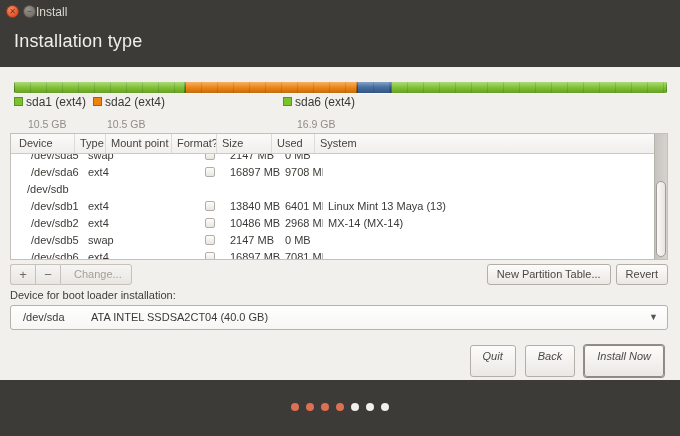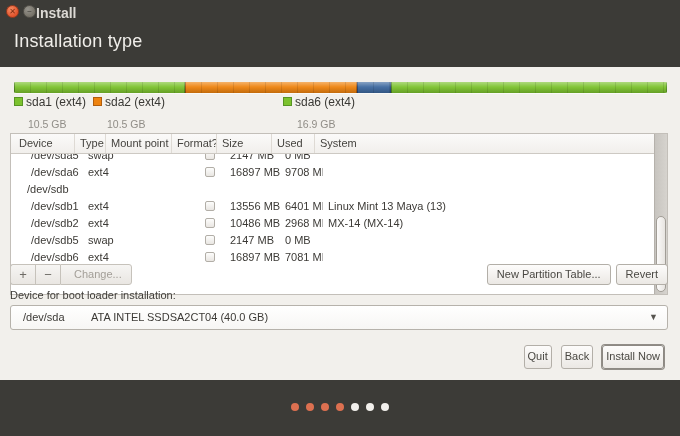--- a/index.html
+++ b/index.html
@@ -9,21 +9,21 @@
 
   
   .chrome { position:absolute; left:0; top:0; width:680px; height:67px; background:#3c3b37; }
   .titlebar { position:absolute; left:0; top:0; width:100%; height:24px; }
   .winbtn { position:absolute; top:5px; width:13px; height:13px; border-radius:50%; font-size:8px;
             line-height:12px; text-align:center; }
   .winbtn.close { left:6px; background:radial-gradient(circle at 35% 30%, #f68b62, #e0532c 70%);
                   border:1px solid #9e3a1d; color:#7c2c12; }
   .winbtn.min   { left:23px; background:radial-gradient(circle at 35% 30%, #96938c, #767268 70%);
                   border:1px solid #55524b; color:#3f3d37; }
-  .win-title { position:absolute; left:36px; top:5px; font-size:14px; font-weight:bold; color:#dcd9d4; }
+  .win-title { position:absolute; left:36px; top:5px; font-size:12px; font-weight:normal; color:#dcd9d4; }
   .page-title { position:absolute; left:14px; top:31px; font-size:18px; font-weight:400; color:#f0eeea; letter-spacing:.2px; }
 
   
   .content { position:absolute; left:0; top:67px; width:680px; height:313px; }
 
   
   .pbar { position:absolute; left:14px; top:15px; width:653px; height:11px; display:flex;
           border-radius:2px; overflow:hidden; box-shadow:0 1px 0 rgba(255,255,255,.6); }
   .seg { position:relative; height:100%; }
   .seg::after { content:""; position:absolute; inset:0;
@@ -31,21 +31,21 @@
       repeating-linear-gradient(90deg, rgba(0,0,0,.10) 0 1px, transparent 1px 16px),
       linear-gradient(rgba(255,255,255,.38), rgba(255,255,255,.05) 45%, rgba(0,0,0,.18)); }
 
   
   .legend-item { position:absolute; top:28px; }
   .swatch { position:absolute; left:0; top:2px; width:9px; height:9px; border:1px solid #000; }
   .legend-label { margin-left:12px; font-size:12px; font-weight:normal; color:#3a3935; white-space:nowrap; }
   .legend-size { margin-left:14px; margin-top:9px; font-size:10.5px; color:#908d87; }
 
   
-  .ptable { position:absolute; left:10px; top:66px; width:658px; height:162px;
+  .ptable { position:absolute; left:10px; top:66px; width:658px; height:127px;
             background:#ffffff; border:1px solid #c3bfb9; }
   .thead { position:absolute; left:0; top:0; right:0; height:20px; display:grid;
            grid-template-columns:64px 31px 66px 45px 55px 43px 1fr;
            background:linear-gradient(#fbfaf9,#f1efec); border-bottom:1px solid #cdc9c3; }
   .th { font-size:11px; color:#45433f; line-height:19px; padding-left:5px;
         border-right:1px solid #dedad4; overflow:hidden; white-space:nowrap; }
   .th:first-child { padding-left:8px; }
   .th:last-child { border-right:none; }
   .tbody { position:absolute; left:0; top:20px; right:13px; bottom:0; overflow:hidden;margin-left:8px; }
   .rows { position:relative; top:-7px; }
@@ -65,21 +65,21 @@
   .btn { display:inline-block; height:21px; line-height:19px; font-size:11px; color:#4a4843;
          text-align:center; background:linear-gradient(#fdfcfb,#ebe8e4); border:1px solid #b3afa8;
          border-radius:3px; padding:0 9px; }
   .btn-group { position:absolute; left:10px; top:197px; display:flex; }
   .btn-group .btn { border-radius:0; border-right-width:0; color:#6e6b65; background:linear-gradient(#f6f5f3,#e9e6e2); border-color:#c6c2bb; }
   .btn-group .btn.sq { width:25px; padding:0; font-size:13px; }
   .btn-group .btn:first-child { border-radius:3px 0 0 3px; }
   .btn-group .btn:last-child { border-radius:0 3px 3px 0; border-right-width:1px; color:#a39f98;padding-left:13px; }
   .right-actions { position:absolute; right:12px; top:197px; display:flex; gap:5px; }
   .nav-actions { position:absolute; right:16px; top:278px; display:flex; gap:9px; }
-  .nav-actions .btn { height:24px; line-height:20px; padding:0 3px; }
+  .nav-actions .btn { height:32px; line-height:20px; padding:0 12px;font-style:italic; }
   .btn.primary { box-shadow:0 0 0 1px #918d87; border-color:#8d8983; }
 
   
   .boot-label { position:absolute; left:10px; top:222px; font-size:11px; color:#3f3d39; }
   .combo { position:absolute; left:10px; top:238px; width:658px; height:25px;
            background:linear-gradient(#ffffff,#f7f6f4); border:1px solid #b6b2ab; border-radius:3px; }
   .combo-device { position:absolute; left:12px; top:5px; font-size:11px; color:#3c3a36; }
   .combo-desc { position:absolute; left:80px; top:5px; font-size:11px; color:#3c3a36; }
   .combo-arrow { position:absolute; right:9px; top:6px; font-size:9px; color:#56544f; }
 
@@ -170,21 +170,21 @@
               <div class="td"></div>
               <div class="td"></div>
           </div>
           <div class="tr">
             <div class="td device">/dev/sdb1</div>
             <div class="td">ext4</div>
             <div class="td"></div>
             <div class="td">
                 <span class="cb"></span>
               </div>
-            <div class="td">13556 MB</div>
+            <div class="td">13840 MB</div>
             <div class="td">6401 MB</div>
             <div class="td">Linux Mint 13 Maya (13)</div>
           </div>
           <div class="tr">
             <div class="td device">/dev/sdb2</div>
             <div class="td">ext4</div>
             <div class="td"></div>
             <div class="td">
                 <span class="cb"></span>
               </div>

